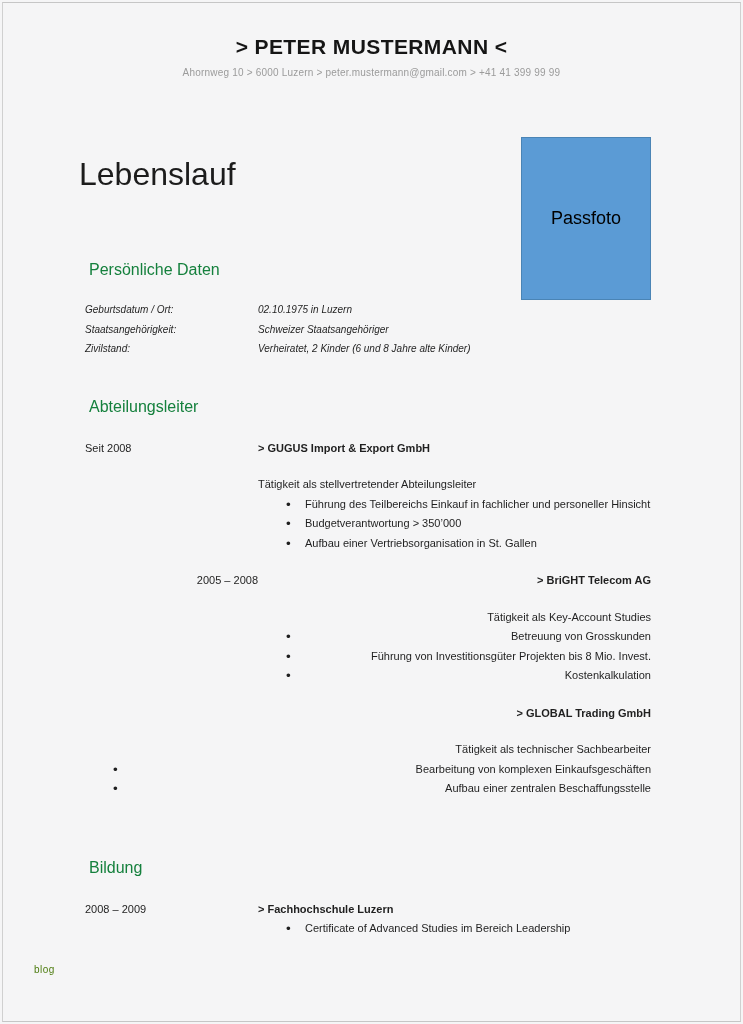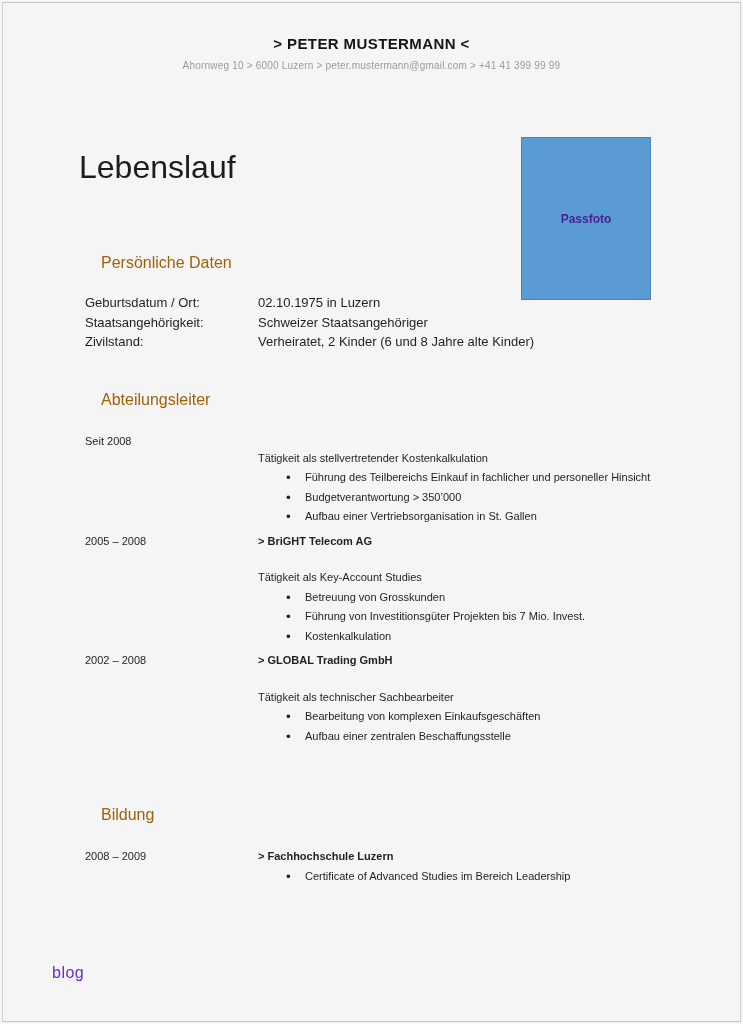--- a/index.html
+++ b/index.html
@@ -20,21 +20,21 @@
     inset: 2px;
     border: 1px solid #d0d0d0;
     border-top-color: #c6c6c6;
     border-bottom-color: #c6c6c6;
     pointer-events: none;
   }
 
   
   .doc-header { text-align: center; padding-top: 35px; }
   .doc-name {
-    font-size: 15px;
+    font-size: 21px;
     font-weight: bold;
     letter-spacing: 0.4px;
     color: #151515;
   }
   .doc-contact {
     margin-top: 8px;
     font-size: 10px;
     color: #9b9b9b;
     letter-spacing: 0.2px;
   }
@@ -46,73 +46,73 @@
     top: 137px;
     width: 130px;
     height: 163px;
     background: #5b9bd5;
     border: 1px solid #4a84b5;
     display: flex;
     align-items: center;
     justify-content: center;
   }
   .passfoto span {
-    color: #4c1d95;
-    font-weight: bold;
-    font-size: 12px;
+    color: #000000;
+    font-weight: normal;
+    font-size: 18px;
   }
 
   
   .main { margin: 0 92px 0 85px; }
   .doc-title {
     margin: 80px 0 0 -6px;
     font-size: 32px;
     font-weight: 400;
     line-height: 33px;
     color: #1c1c1c;
   }
   .section-heading {
     font-size: 16px;
     font-weight: 400;
     line-height: 17px;
-    color: #a16207;
-    margin: 16px;
+    color: #15803d;
+    margin: 4px;
   }
   .personal-heading    { margin-top: 70px; }
   .experience-heading  { margin-top: 39px; }
   .education-heading   { margin-top: 60px; }
 
   .personal-rows { margin-top: 22px; }
-  .prow { display: flex; font-size: 13px; line-height: 19.5px; }
+  .prow { display: flex; font-size: 10px; line-height: 19.5px; font-style: italic; }
   .plabel { width: 173px; flex-shrink: 0; }
   .pvalue { flex: 1; }
 
   .entries { margin-top: 24px; }
   .entry { display: flex; font-size: 11px; line-height: 19.5px; }
-  .entry + .entry { margin-top: 5px; }
+  .entry + .entry { margin-top: 18px; text-align: right; }
   .entry-period { width: 173px; flex-shrink: 0; }
   .entry-body { flex: 1; min-width: 0; }
   .entry-company { font-weight: bold; }
   .entry-role { margin-top: 17px; }
   .entry-bullets { margin: 0; padding: 0; list-style: none; }
   .entry-bullets li { position: relative; padding-left: 47px; }
   .entry-bullets li::before {
     content: "\2022";
     position: absolute;
     left: 28px;
     top: 0;
     font-size: 13.5px;
   }
 
   .watermark {
     position: absolute;
-    left: 52px;
+    left: 34px;
     top: 964px;
-    font-size: 16px;
-    color: #6d28d9;
+    font-size: 10px;
+    color: #4d7c0f;
     letter-spacing: 0.5px;
   }
 </style>
 </head>
 <body>
 
 <div class="page">
   <div class="page-frame"></div>
 
   <header class="doc-header">
@@ -146,44 +146,44 @@
   </div>
 </div>
     </section>
 
     <section>
       <h2 class="section-heading experience-heading">Abteilungsleiter</h2>
       <div class="entries" id="experience-entries">
   <div class="entry">
     <div class="entry-period">Seit 2008</div>
     <div class="entry-body">
-      <div class="entry-role">Tätigkeit als stellvertretender Kostenkalkulation</div>
+      <div class="entry-company">&gt; GUGUS Import &amp; Export GmbH</div>
+      <div class="entry-role">Tätigkeit als stellvertretender Abteilungsleiter</div>
       <ul class="entry-bullets">
                 <li>Führung des Teilbereichs Einkauf in fachlicher und personeller Hinsicht</li>
                 <li>Budgetverantwortung &gt; 350’000</li>
                 <li>Aufbau einer Vertriebsorganisation in St. Gallen</li>
               </ul>
     </div>
   </div>
 
   <div class="entry">
     <div class="entry-period">2005 – 2008</div>
     <div class="entry-body">
       <div class="entry-company">&gt; BriGHT Telecom AG</div>
       <div class="entry-role">Tätigkeit als Key-Account Studies</div>
       <ul class="entry-bullets">
                 <li>Betreuung von Grosskunden</li>
-                <li>Führung von Investitionsgüter Projekten bis 7 Mio. Invest.</li>
+                <li>Führung von Investitionsgüter Projekten bis 8 Mio. Invest.</li>
                 <li>Kostenkalkulation</li>
               </ul>
     </div>
   </div>
 
   <div class="entry">
-    <div class="entry-period">2002 – 2008</div>
     <div class="entry-body">
       <div class="entry-company">&gt; GLOBAL Trading GmbH</div>
       <div class="entry-role">Tätigkeit als technischer Sachbearbeiter</div>
       <ul class="entry-bullets">
                 <li>Bearbeitung von komplexen Einkaufsgeschäften</li>
                 <li>Aufbau einer zentralen Beschaffungsstelle</li>
               </ul>
     </div>
   </div>
 </div>

